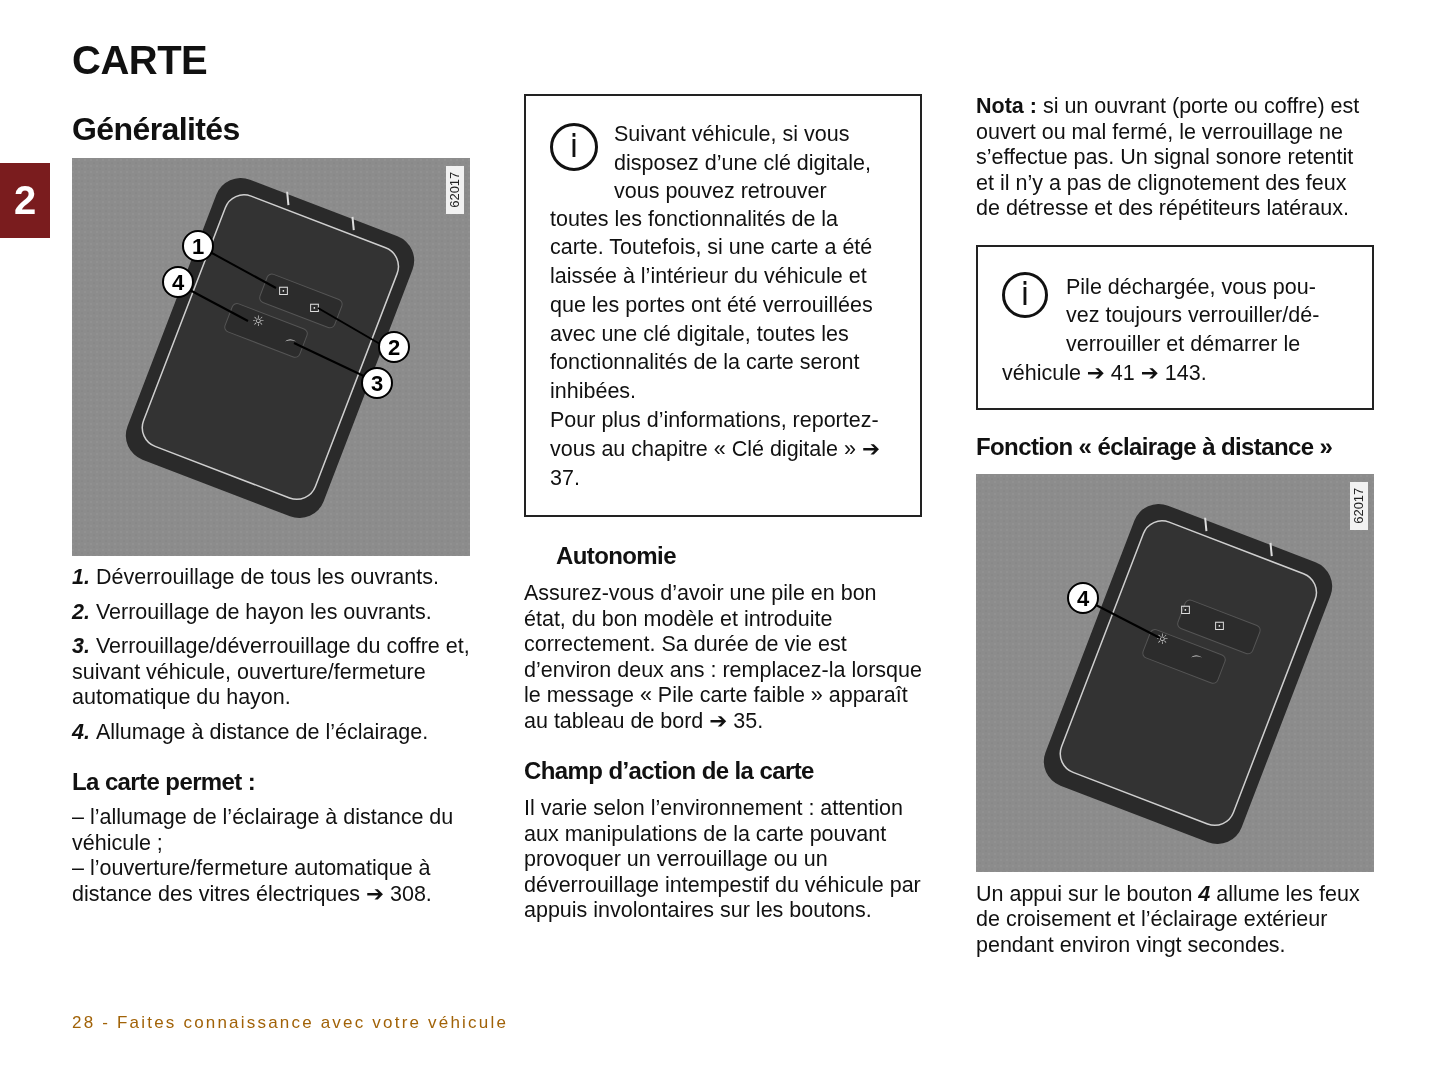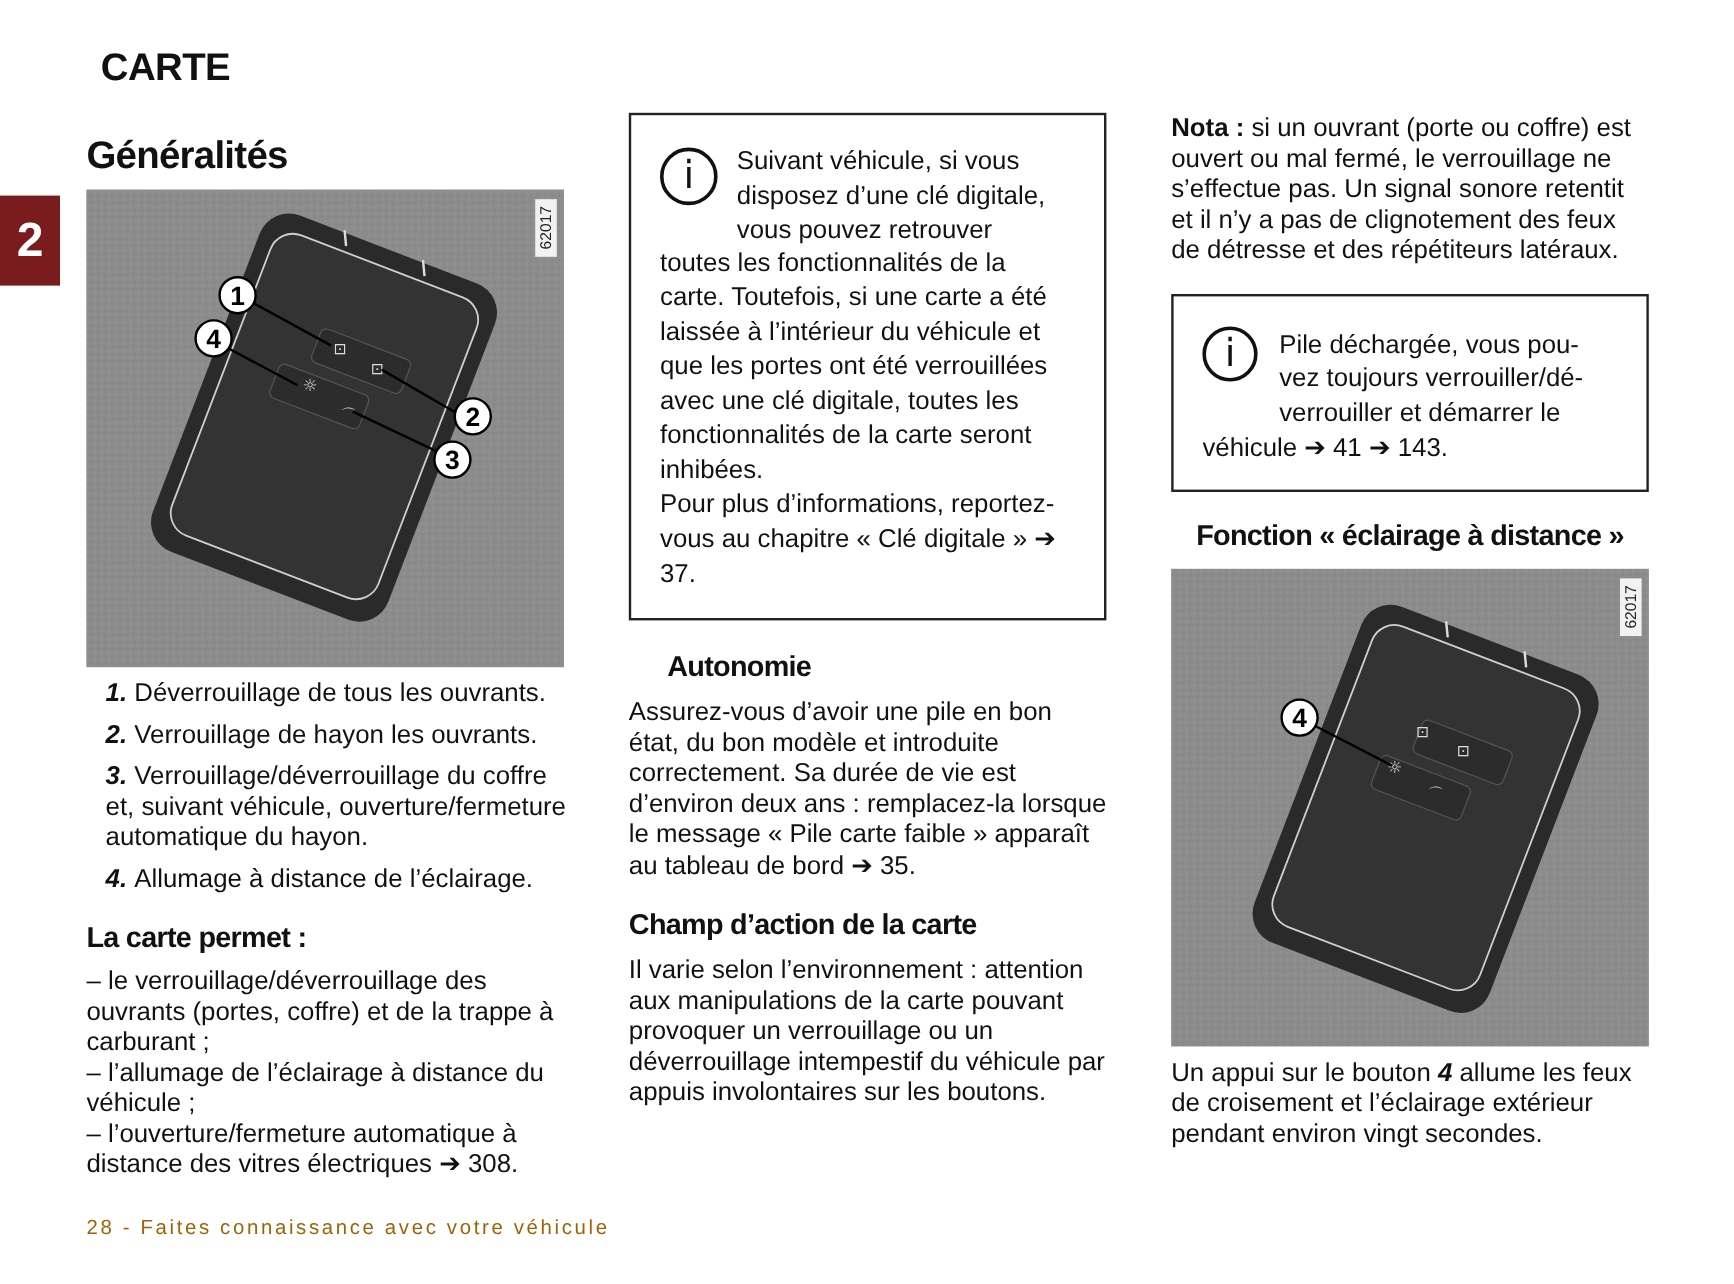--- a/index.html
+++ b/index.html
@@ -1,35 +1,35 @@
 <!DOCTYPE html>
 <html><head>
 <meta charset="utf-8">
 <style>
   * { box-sizing: border-box; margin: 0; padding: 0; }
   html, body { width: 1445px; height: 1070px; background: #ffffff; overflow: hidden; }
   body { position: relative; font-family: "Liberation Sans", sans-serif; color: #111; }
 
-  .page-title { position: absolute; left: 72px; top: 38px; font-size: 32px; font-weight: bold; letter-spacing: -0.5px; margin-left: 12px; }
+  .page-title { position: absolute; left: 72px; top: 38px; font-size: 40px; font-weight: bold; letter-spacing: -0.5px; }
   .chapter-tab { position: absolute; left: 0; top: 163px; width: 50px; height: 75px; background: #7a1c1e; color: #fff; font-size: 40px; font-weight: bold; display: flex; align-items: center; justify-content: center; }
 
   .col { position: absolute; font-size: 21.5px; line-height: 25.5px; }
   .col1 { left: 72px; top: 114px; width: 400px; }
   .col2 { left: 524px; top: 94px; width: 398px; }
   .col3 { left: 976px; top: 94px; width: 398px; }
 
   h2.sec { font-size: 32px; font-weight: bold; letter-spacing: -0.6px; line-height: 30px; }
   h3.sub { font-size: 24px; font-weight: bold; letter-spacing: -0.6px; line-height: 30px; }
 
   .figure { position: relative; width: 398px; height: 398px; background: #8a8a8a; overflow: hidden; }
   .figure svg { position: absolute; left: 0; top: 0; }
   .fig-code { position: absolute; right: 6px; top: 8px; background: #f2f2f2; color: #222; font-size: 13px; width: 18px; height: 48px; display: flex; align-items: center; justify-content: center; }
   .fig-code span { transform: rotate(-90deg); white-space: nowrap; }
 
-  .legend-item { margin-top: 9px; margin-left: 16px; }
+  .legend-item { margin-top: 9px; }
   .legend-item .num { font-weight: bold; font-style: italic; margin-right: 6px; }
 
   .bullet { }
   .ref { font-weight: normal; }
 
   .info-box { border: 2px solid #222; position: relative; }
   .info-box .info-icon { position: absolute; width: 48px; height: 48px; border: 3px solid #111; border-radius: 50%; display: flex; align-items: center; justify-content: center; font-family: "DejaVu Sans", sans-serif; font-size: 32px; font-weight: normal; }
   .info-box .indent { padding-left: 64px; }
 
   .footer { position: absolute; left: 72px; top: 1013px; font-size: 17px; letter-spacing: 2.2px; color: #a16207; }
@@ -87,21 +87,20 @@
 
   <div style="margin-top:4px;">
     <div class="legend-item"><span class="num">1.</span><span>Déverrouillage de tous les ouvrants.</span></div>
     <div class="legend-item"><span class="num">2.</span><span>Verrouillage de hayon les ouvrants.</span></div>
     <div class="legend-item"><span class="num">3.</span><span>Verrouillage/déverrouillage du coffre et, suivant véhicule, ouverture/fermeture automatique du hayon.</span></div>
     <div class="legend-item"><span class="num">4.</span><span>Allumage à distance de l’éclairage.</span></div>
   </div>
 
   <h3 class="sub" style="margin-top:22px;">La carte permet :</h3>
   <div style="margin-top:8px;">
-    <div class="bullet">– le verrouillage/déverrouillage des ouvrants (portes, coffre) et de la trappe à carburant ;</div>
     <div class="bullet">– l’allumage de l’éclairage à distance du véhicule ;</div>
     <div class="bullet"><span>– l’ouverture/fermeture automatique à distance des vitres électriques </span><span class="ref">➔ 308</span><span>.</span></div>
   </div>
 </div>
 
 <div class="col col2">
   <div class="info-box" style="height:423px; padding:26px 24px 0 24px;">
     <div class="info-icon" style="left:24px; top:27px;">i</div>
     <div class="indent">Suivant véhicule, si vous</div>
     <div class="indent" style="margin-top:3px;">disposez d’une clé digitale,</div>
@@ -121,21 +120,21 @@
   <div><span style="font-weight:bold;">Nota :</span><span> si un ouvrant (porte ou coffre) est ouvert ou mal fermé, le verrouillage ne s’effectue pas. Un signal sonore retentit et il n’y a pas de clignotement des feux de détresse et des répétiteurs latéraux.</span></div>
 
   <div class="info-box" style="margin-top:23px; height:165px; padding:26px 24px 0 24px;">
     <div class="info-icon" style="left:24px; top:25px; width:46px; height:46px;">i</div>
     <div class="indent" style="line-height:28.8px;">Pile déchargée, vous pou-</div>
     <div class="indent" style="line-height:28.8px;">vez toujours verrouiller/dé-</div>
     <div class="indent" style="line-height:28.8px;">verrouiller et démarrer le</div>
     <div style="line-height:28.8px;"><span>véhicule </span><span class="ref">➔ 41</span> <span class="ref">➔ 143</span><span>.</span></div>
   </div>
 
-  <h3 class="sub" style="margin-top:22px;text-align:center;">Fonction « éclairage à distance »</h3>
+  <h3 class="sub" style="margin-top:22px;">Fonction « éclairage à distance »</h3>
 
   <div class="figure" style="margin-top:12px;">
     <svg width="398" height="398" viewBox="0 0 398 398">
       <rect width="398" height="398" fill="url(#grain)"></rect>
       <g transform="translate(212,200) rotate(21)">
         <rect x="-105" y="-150" width="210" height="300" rx="26" fill="#2a2a2a"></rect>
         <rect x="-92" y="-135" width="184" height="268" rx="20" fill="#333" stroke="#cfcfcf" stroke-width="1.5"></rect>
         <rect x="-28" y="-70" width="80" height="30" rx="5" fill="#2c2c2c" stroke="#555"></rect>
         <rect x="-50" y="-30" width="80" height="30" rx="5" fill="#2c2c2c" stroke="#555"></rect>
         <line x1="-40" y1="-152" x2="-34" y2="-140" stroke="#ddd" stroke-width="2"></line>

